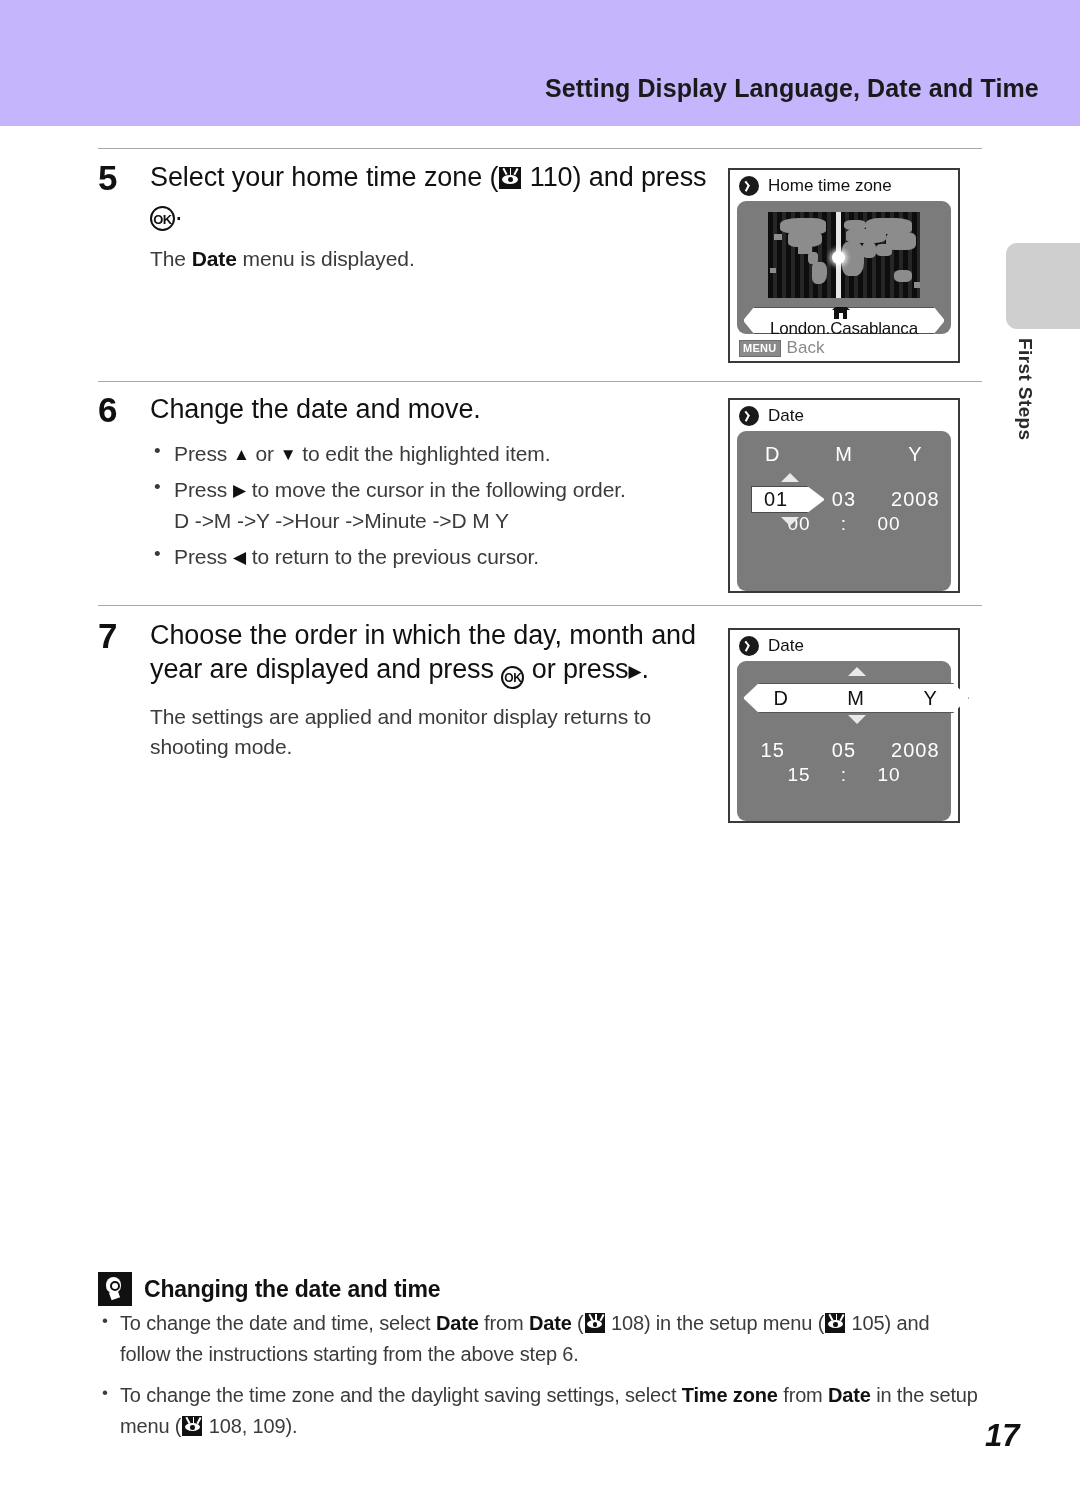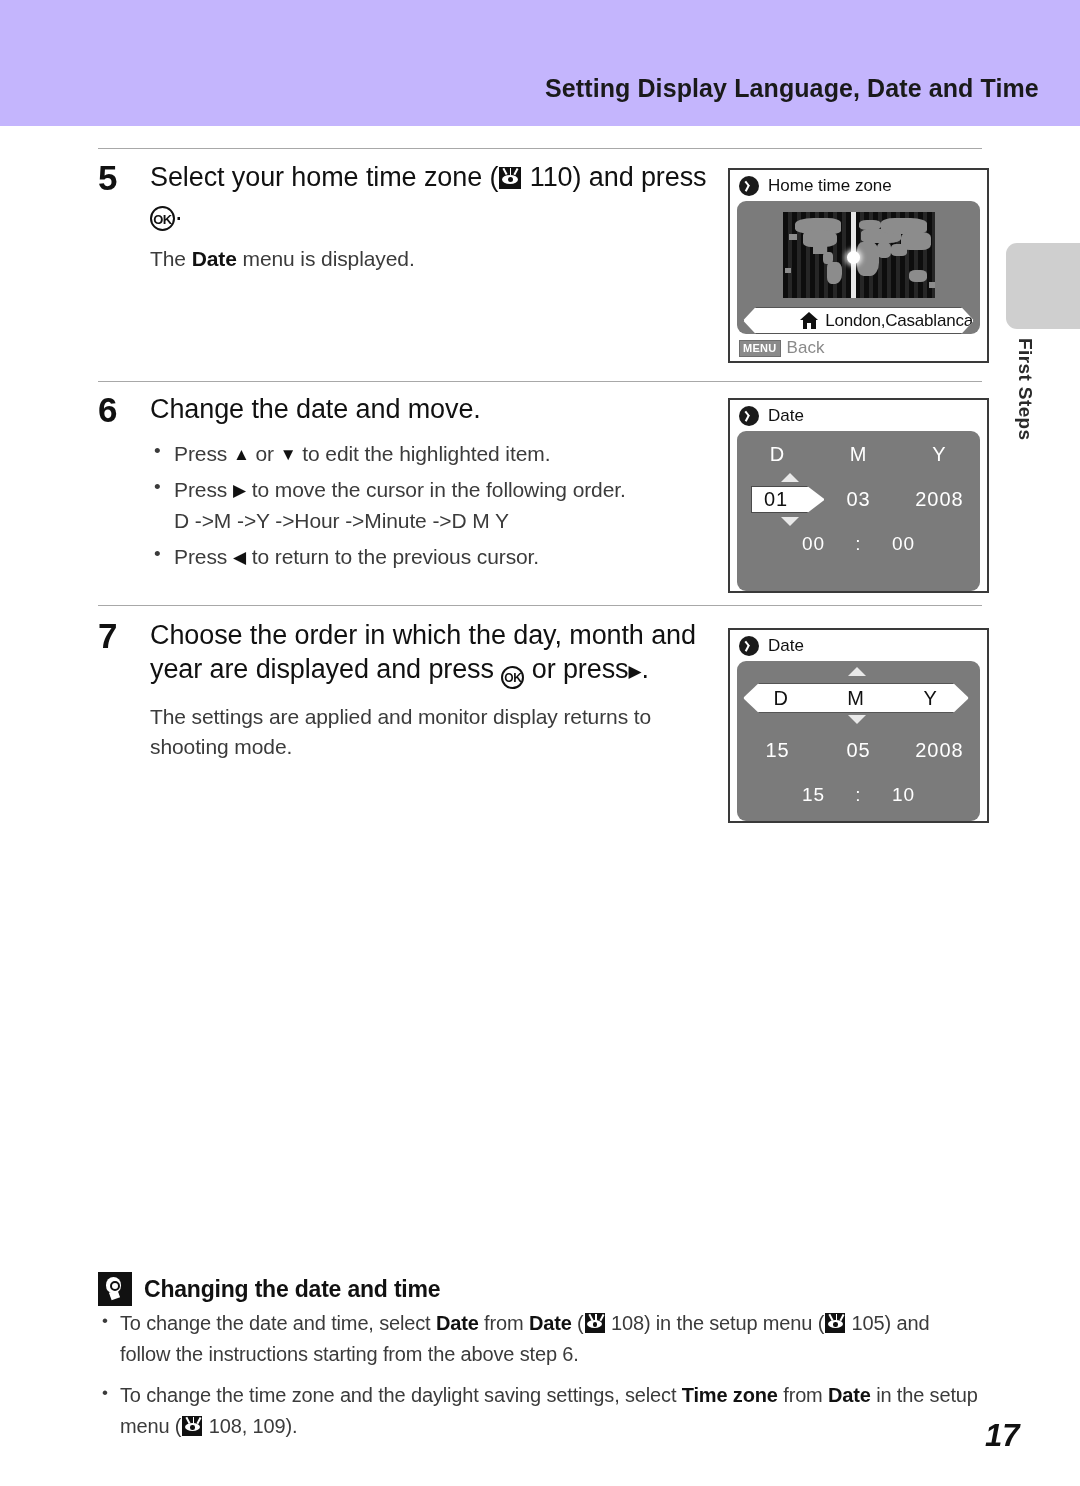--- a/index.html
+++ b/index.html
@@ -182,21 +182,21 @@
   .refmark .ray.b { left: 10.5px; }
   .refmark .ray.c { left: 16px; transform: rotate(28deg); }
   .refmark.tiny { width: 20px; height: 20px; vertical-align: -3px; }
   .refmark.tiny .eye { left: 2.5px; top: 7px; width: 15px; height: 8px; }
   .refmark.tiny .pupil { left: 8px; top: 9px; width: 4.5px; height: 4.5px; }
 
   
   .screen {
     position: absolute;
     left: 728px;
-    width: 261px;
+    width: 232px;
     background: #ffffff;
     border: 2px solid #3a3a3a;
     box-sizing: border-box;
   }
   .screen .scr-title {
     display: flex;
     align-items: center;
     height: 31px;
     padding-left: 9px;
     font-size: 17px;
@@ -277,24 +277,25 @@
   .land { position: absolute; background: #8c8c8c; }
 
   
   .banner {
     margin: 2px 6px 0 6px;
     height: 27px;
     background: #ffffff;
     border: 1px solid #555;
     display: flex;
     align-items: center;
-    justify-content: flex-end;
+    justify-content: center;
     position: relative;
     clip-path: polygon(0% 50%, 5.5% 0%, 94.5% 0%, 100% 50%, 94.5% 100%, 5.5% 100%);
     box-sizing: border-box;
+    flex-direction: column;
   }
   .house-icon {
     width: 18px; height: 17px;
     position: relative;
     margin-right: 7px;
     flex: 0 0 auto;
   }
   .house-icon .roof {
     position: absolute;
     left: 0; top: 0;
@@ -355,21 +356,21 @@
   }
   .col { flex: 1; text-align: center; }
   .date-head { margin: 6px 0 2px 0; }
   .date-vals { margin-top: 2px; }
   .time-row {
     display: flex;
     justify-content: center;
     color: #ffffff;
     font-size: 19px;
     letter-spacing: 1px;
-    margin-top: 22px;
+    margin-top: 2px;
   }
   .time-row .t { width: 62px; text-align: center; }
   .time-row .sep { width: 28px; text-align: center; }
 
   
   .cell-cursor {
     position: absolute;
     left: 14px;
     top: 55px;
     width: 74px;

